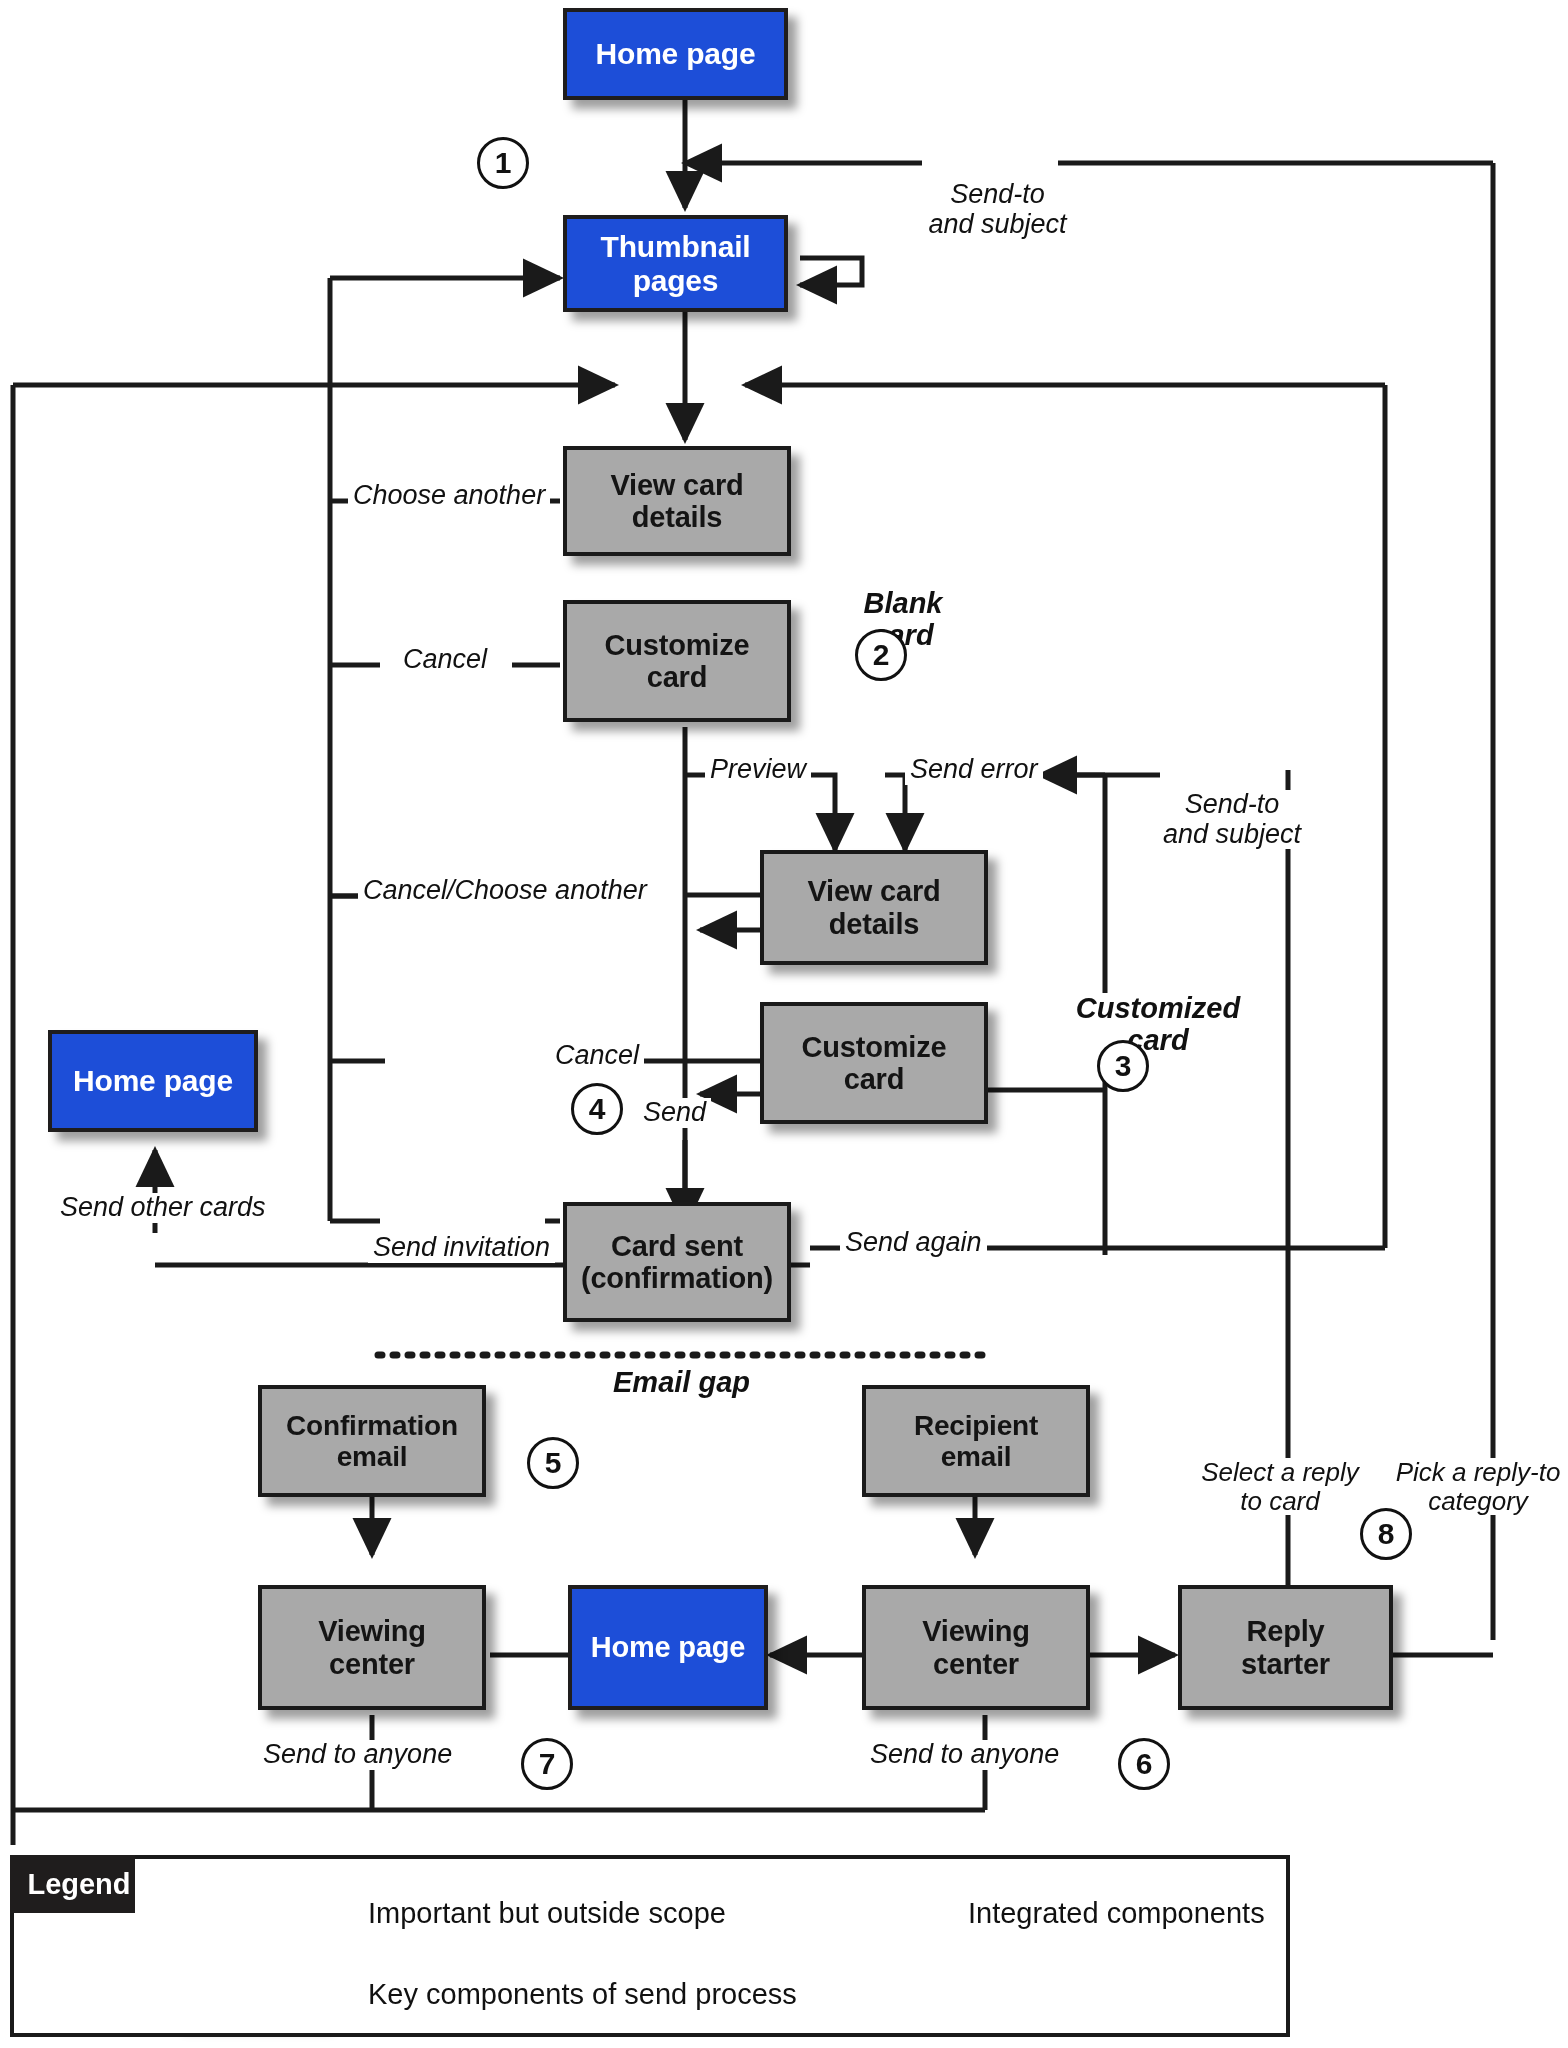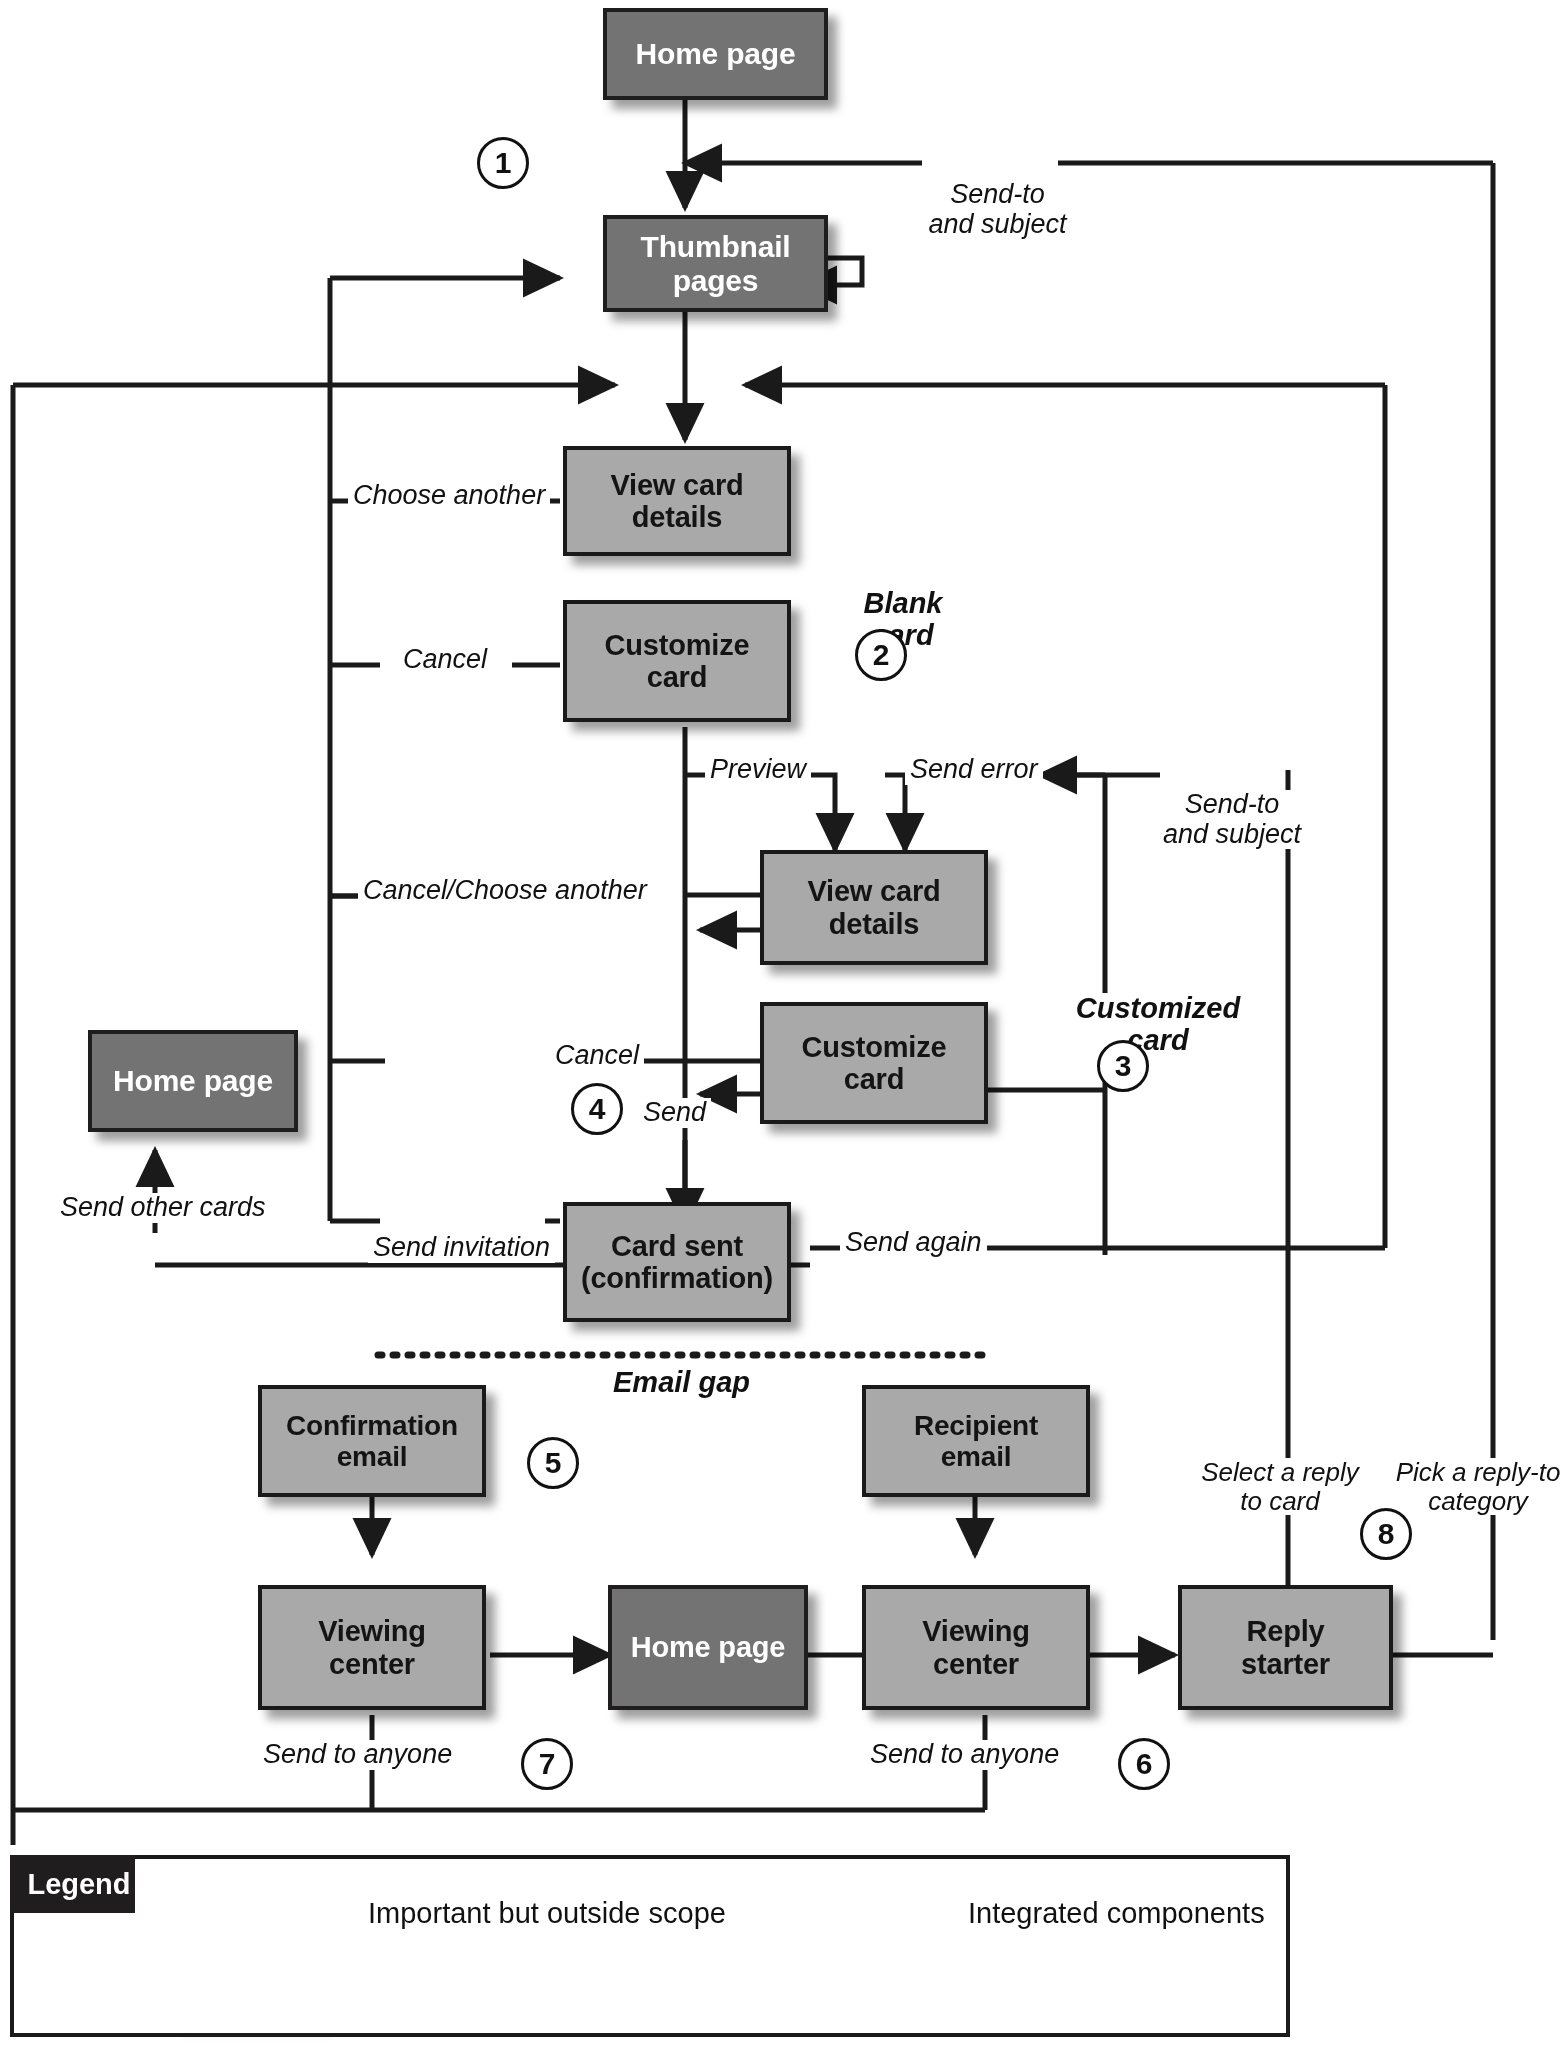--- a/index.html
+++ b/index.html
@@ -34,24 +34,23 @@
     align-items: center;
     justify-content: center;
     text-align: center;
     font-weight: bold;
     line-height: 1.12;
     letter-spacing: -0.2px;
     box-shadow: 9px 9px 9px rgba(0,0,0,0.38);
     z-index: 3;
   }
   .node.dark {
-    background: #737373;
+    background: #1d4ed8;
     border-color: #1f1d1d;
     color: #ffffff;
-    margin-left: 40px;
   }
   .node.gray {
     background: #a9a9a9;
     border-color: #1a1a1a;
     color: #141414;
     align-items: center;
   }
   .lbl {
     position: absolute;
     font-style: italic;
@@ -359,14 +358,15 @@
 
   <div id="legend-tag" style="left:10px; top:1855px; width:112px; height:58px; font-size:29px;">Legend</div>
 
   <div class="swatch dark" style="left:175px; top:1885px; width:145px; height:58px;"></div>
   <div class="legtxt" style="left:368px; top:1897px; font-size:29px;">Important but outside scope</div>
 
   <div class="swatch dashed" style="left:790px; top:1880px; width:150px; height:66px;"></div>
   <div class="legtxt" style="left:968px; top:1897px; font-size:29px;">Integrated components</div>
 
   <div class="swatch gray" style="left:175px; top:1962px; width:150px; height:62px;"></div>
+  <div class="legtxt" style="left:368px; top:1978px; font-size:29px;">Key components of send process</div>
 
 </div>
 
 </body></html>

